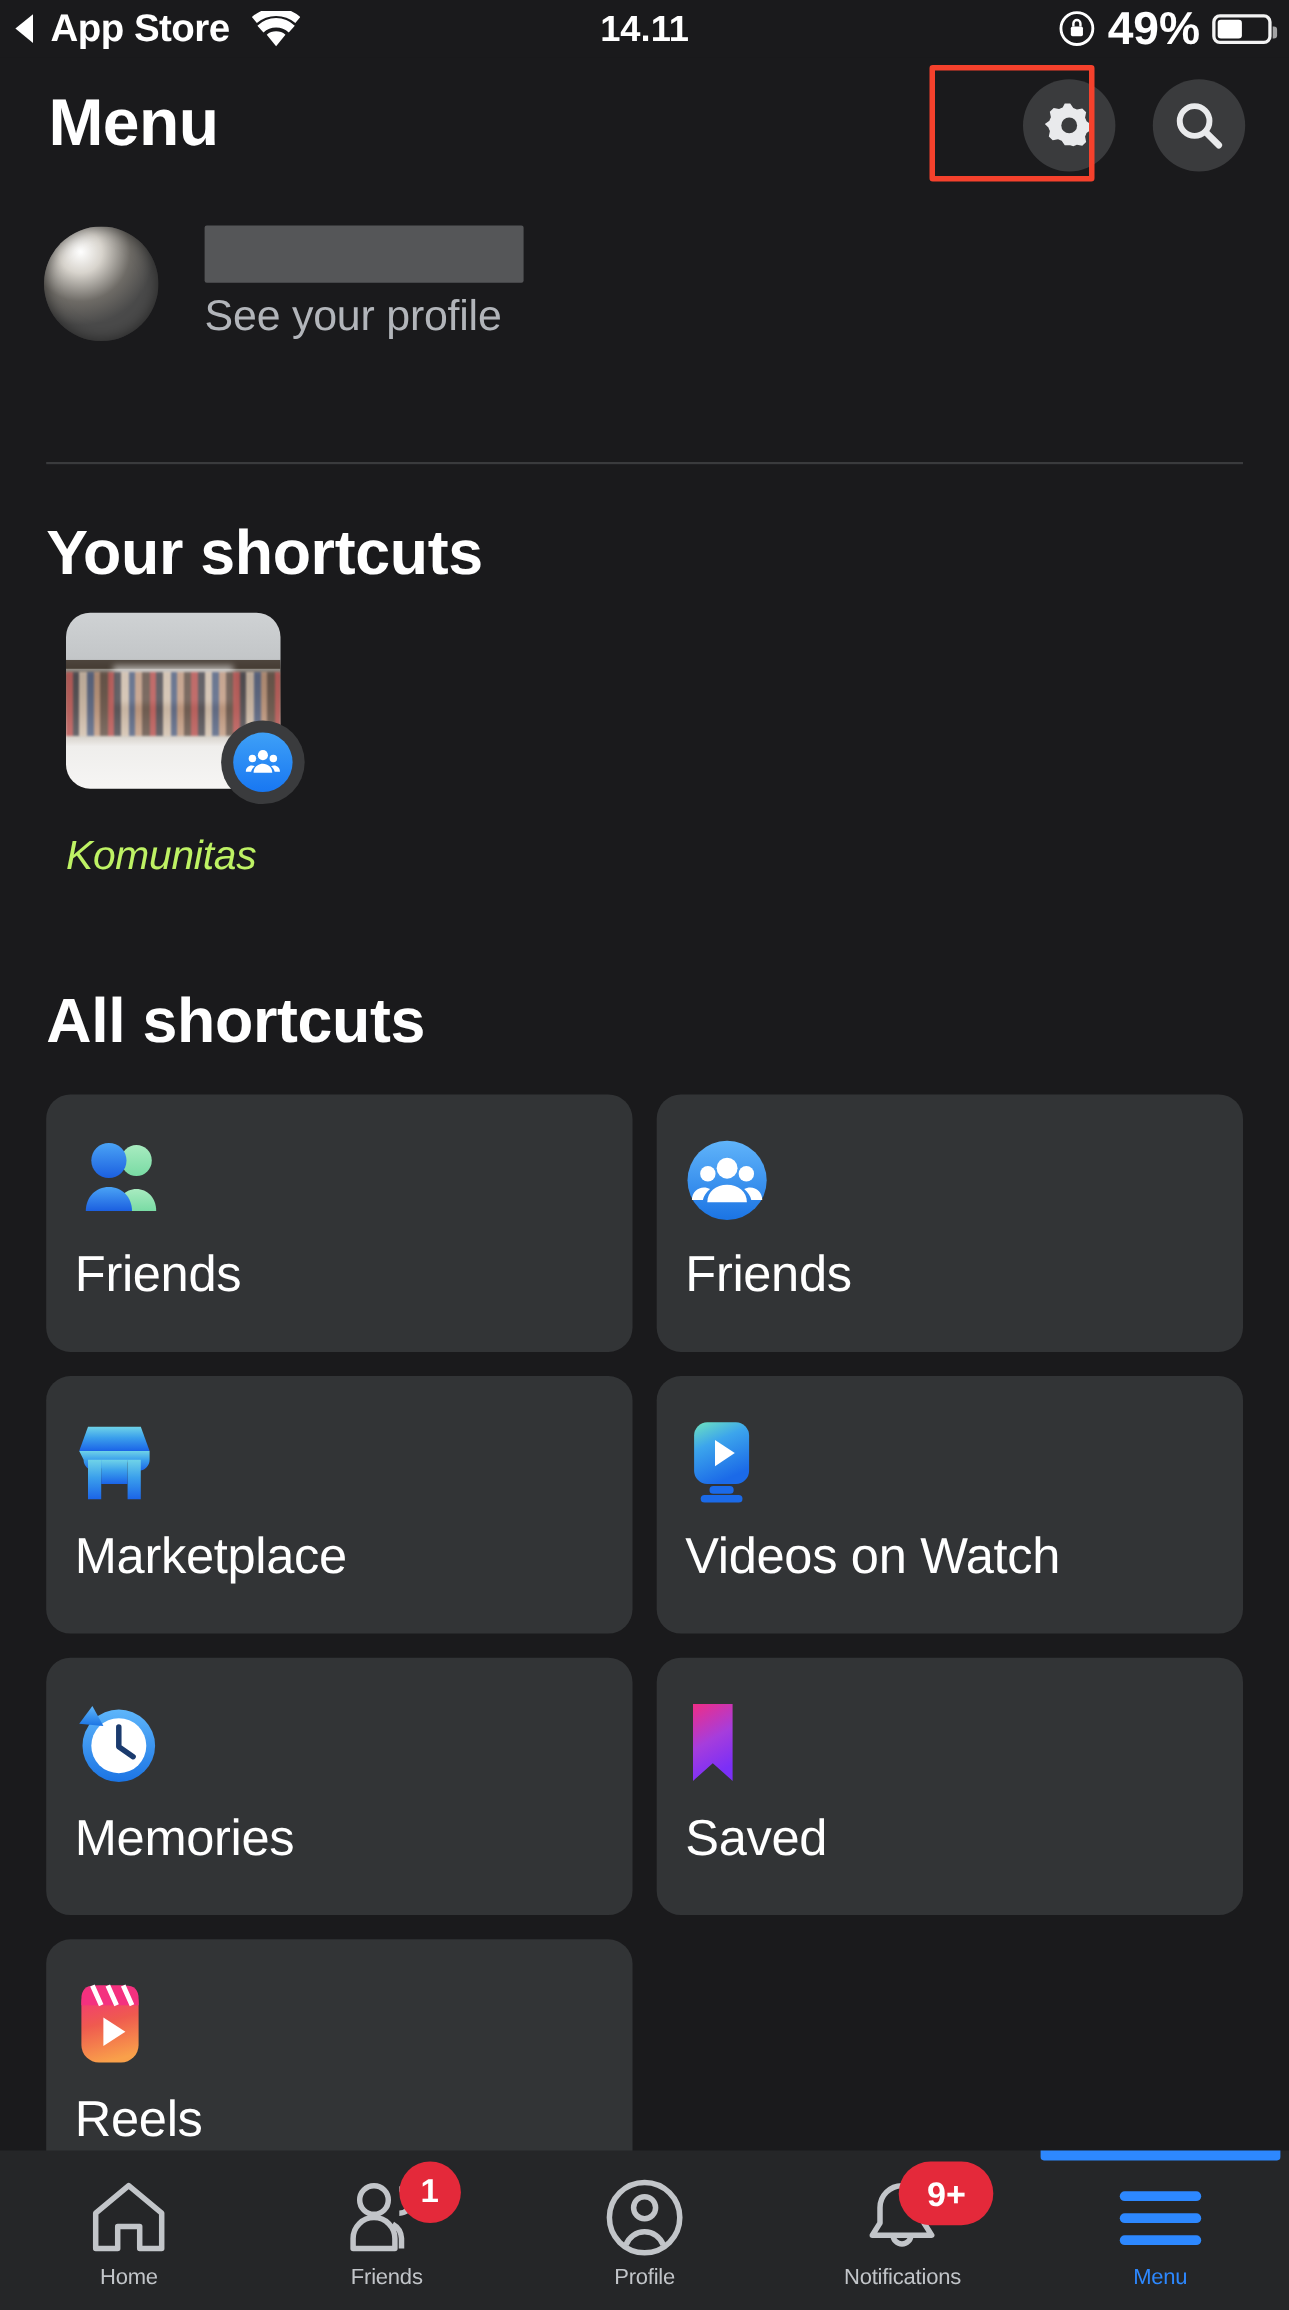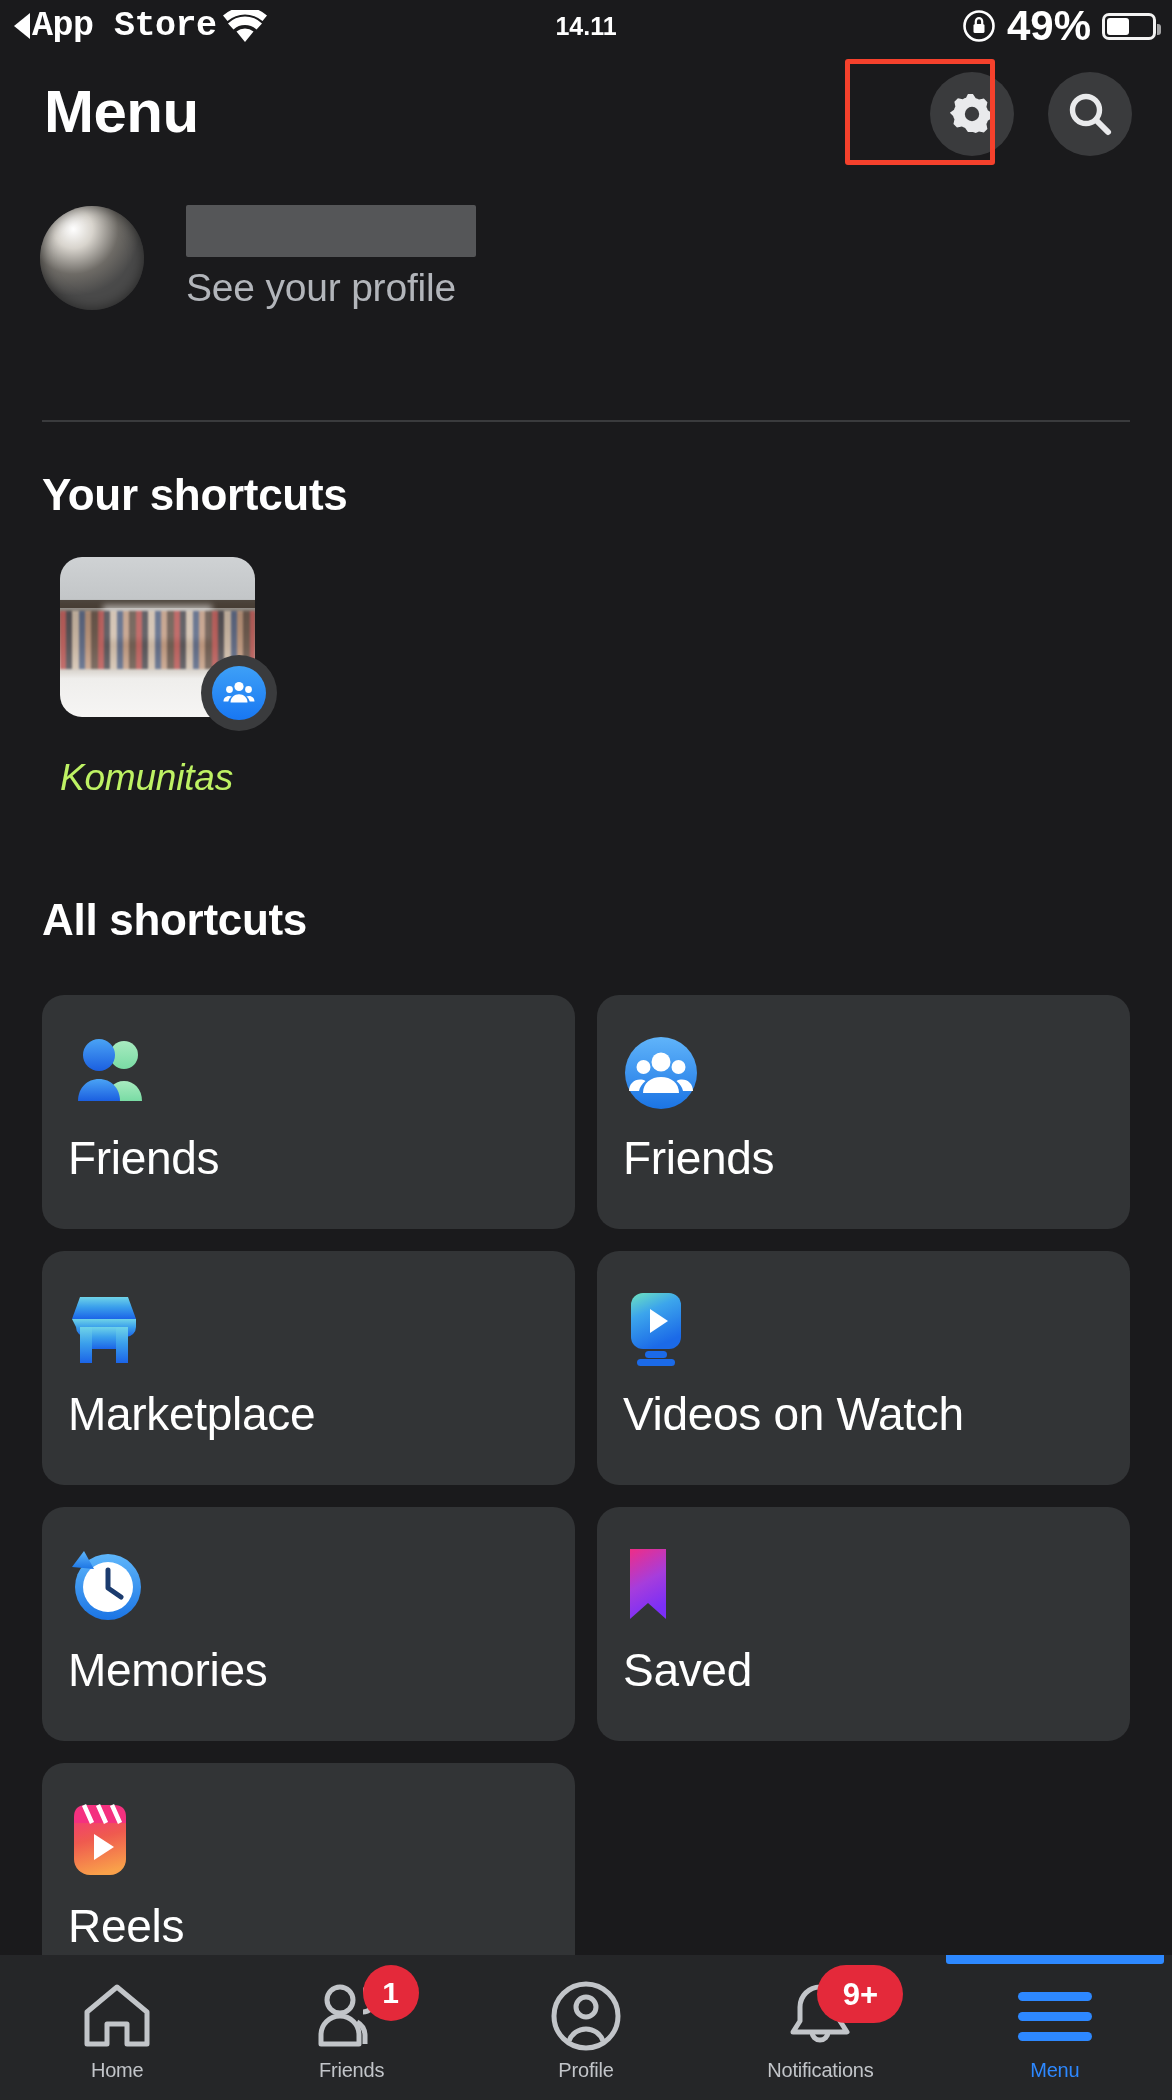--- a/index.html
+++ b/index.html
@@ -16,32 +16,32 @@
     overflow:hidden;
   }
 
   
   .statusbar{
     position:absolute; top:0; left:0; width:1172px; height:52px;
     display:flex; align-items:center;
     color:#ffffff;
     background:#1a1a1c;
   }
-  .sb-left{ position:absolute; left:14px; display:flex; align-items:center; gap:2px;font-family:Liberation Mono, monospace; }
+  .sb-left{ position:absolute; left:14px; display:flex; align-items:center; gap:16px; }
   .sb-back-tri{
     width:0;height:0;
     border-top:13px solid transparent;
     border-bottom:13px solid transparent;
     border-right:16px solid #ffffff;
   }
   .sb-appname{ font-size:35px; font-weight:600; letter-spacing:-0.5px; }
   .sb-wifi{ margin-left:4px; display:block; }
   .sb-time{
     position:absolute; left:0; right:0; text-align:center;
-    font-size:25px; font-weight:700; letter-spacing:0px;
+    font-size:33px; font-weight:700; letter-spacing:0px;
   }
   .sb-right{ position:absolute; right:16px; display:flex; align-items:center; gap:11px; }
   .sb-pct{ font-size:42px; font-weight:600; }
   .battery{
     width:54px;height:27px;border:3px solid rgba(255,255,255,.95);
     border-radius:7px; position:relative; display:flex; align-items:center;
     padding:2px;
   }
   .battery:after{
     content:""; position:absolute; right:-8px; top:8px;
@@ -98,21 +98,21 @@
     font-size:39px;color:#b2b5ba;letter-spacing:-0.2px;
   }
   .divider{
     position:absolute; top:420px; left:42px; width:1088px; height:2px;
     background:#3a3b3d;
   }
 
   
   .sec-title{
     position:absolute; left:42px;
-    font-size:44px; font-weight:700; color:#ffffff; letter-spacing:-0.3px;
+    font-size:57px; font-weight:700; color:#ffffff; letter-spacing:-0.3px;
   }
   #yourShortcutsTitle{ top:470px; }
   #allShortcutsTitle{ top:895px; }
 
   
   .shortcut{
     position:absolute; left:60px; top:557px; width:260px;
   }
   .shortcut-thumb{
     width:195px;height:160px;border-radius:22px;

